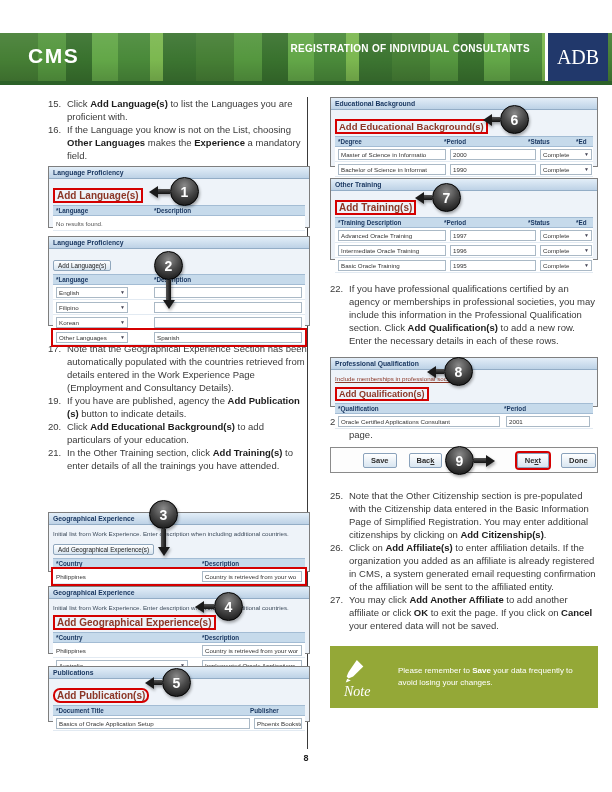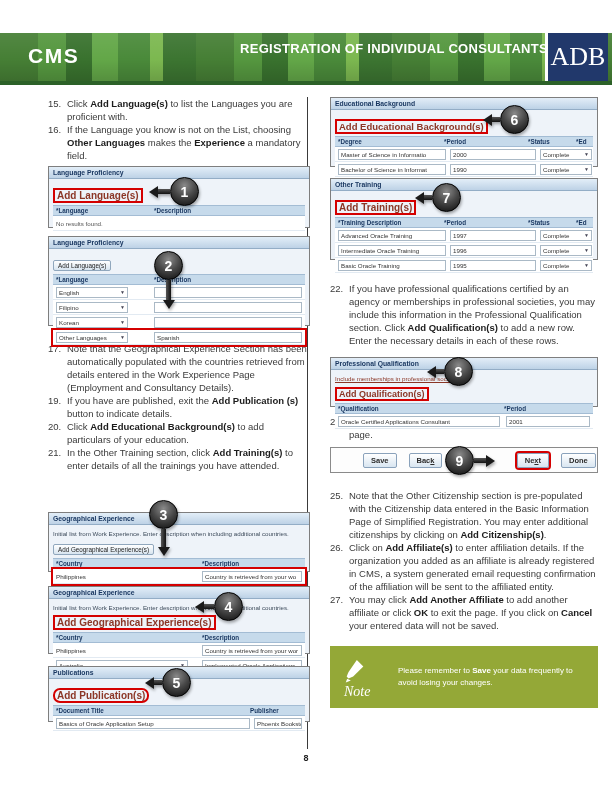--- a/index.html
+++ b/index.html
@@ -5,23 +5,23 @@
   html,body{margin:0;padding:0;}
   body{width:612px;height:792px;background:#fff;font-family:"Liberation Sans",sans-serif;}
   .page{position:relative;width:612px;height:792px;background:#fff;overflow:hidden;}
 
   
   .banner{position:absolute;left:0;top:33px;width:612px;height:48px;border-bottom:4px solid #2c6128;
     background-image:
       linear-gradient(to bottom, rgba(255,255,255,.07), rgba(0,0,0,0) 55%, rgba(0,0,0,.14)),
       repeating-linear-gradient(90deg,#467f35 0 38px,#55973f 38px 66px,#39722e 66px 92px,#63a748 92px 118px,#4a8a3a 118px 150px,#7cb850 150px 163px,#3c7531 163px 196px);}
   .cms{position:absolute;left:28px;top:11px;color:#fff;font-size:21px;font-weight:bold;letter-spacing:1.5px;}
-  .banner-title{position:absolute;right:64px;top:9px;text-align:right;color:#fff;font-weight:bold;font-size:13px;line-height:13px;letter-spacing:.3px;}
+  .banner-title{position:absolute;right:82px;top:9px;text-align:right;color:#fff;font-weight:bold;font-size:10px;line-height:13px;letter-spacing:.3px;}
   .adb{position:absolute;right:4px;top:0;width:60px;height:48px;background:#21386b;border-left:3px solid #fff;
-    color:#fff;display:flex;align-items:center;justify-content:center;font-family:"Liberation Serif",serif;font-size:26px;}
+    color:#fff;display:flex;align-items:center;justify-content:center;font-family:"Liberation Serif",serif;font-size:20px;}
 
   
   .col-left{position:absolute;left:48px;top:97px;width:262px;}
   .col-right{position:absolute;left:330px;top:97px;width:268px;}
   .divider{position:absolute;left:307px;top:97px;width:1px;height:652px;background:#3a3a3a;}
   .pagenum{position:absolute;left:0;right:0;top:753px;text-align:center;font-size:9px;font-weight:bold;color:#222;}
 
   
   .steps{margin:0;}
   .step{display:flex;font-size:9.5px;line-height:13px;color:#3a3a3a;}
@@ -206,21 +206,21 @@
     </div>
 
     <div class="steps" style="margin-top:16px;">
 
     <div class="step">
         <span class="step-num">17.</span>
         <span class="step-txt"><span>Note that the Geographical Experience Section has been automatically populated with the countries retrieved from details entered in the Work Experience Page (Employment and Consultancy Details).</span></span>
       </div>
         <div class="step">
         <span class="step-num">19.</span>
-        <span class="step-txt"><span>If you have are published, exit the </span><b>Add Publication (s)</b><span> button to indicate details.</span></span>
+        <span class="step-txt"><span>If you have are published, agency the </span><b>Add Publication (s)</b><span> button to indicate details.</span></span>
       </div>
         <div class="step">
         <span class="step-num">20.</span>
         <span class="step-txt"><span>Click </span><b>Add Educational Background(s)</b><span> to add particulars of your education.</span></span>
       </div>
         <div class="step">
         <span class="step-num">21.</span>
         <span class="step-txt"><span>In the Other Training section, click </span><b>Add Training(s)</b><span> to enter details of all the trainings you have attended.</span></span>
       </div>
       </div>

